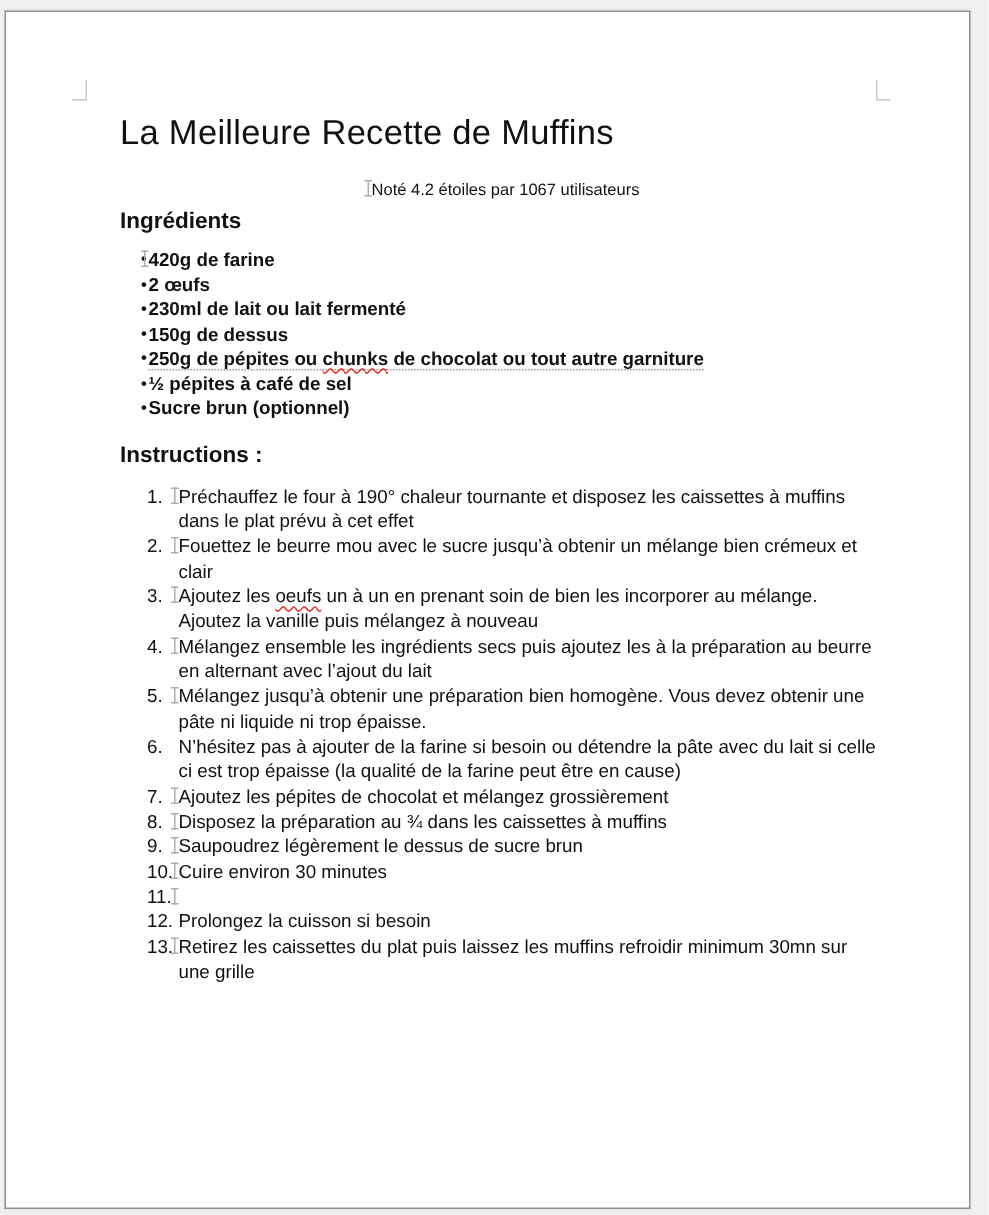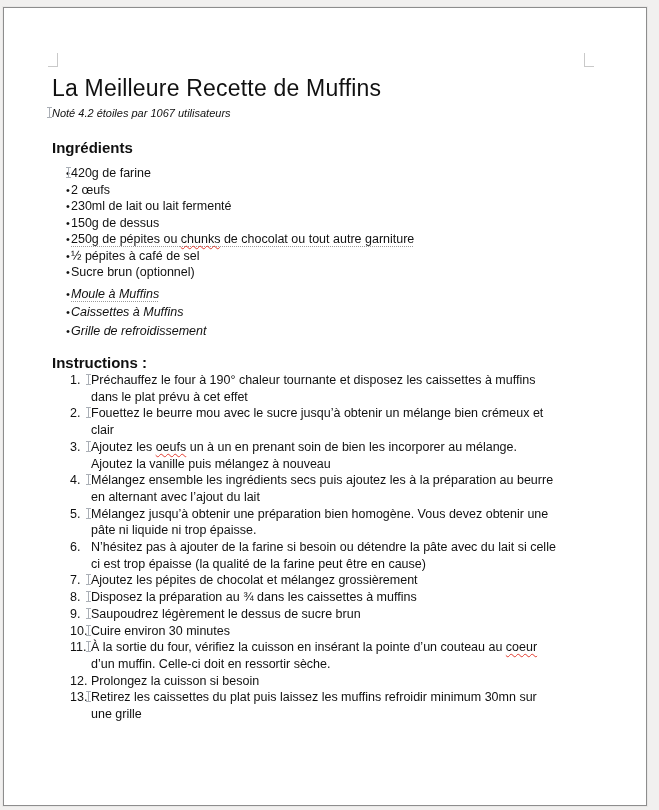--- a/index.html
+++ b/index.html
@@ -18,64 +18,64 @@
     border: 1px solid #8d8d8d;
     box-shadow: 0 0 0 1px rgba(0,0,0,0.03);
   }
   
   .crop { position: absolute; width: 10px; height: 14px; }
   .crop-tl { left: 44px; top: 45px; border-right: 1px solid #c9c9c9; border-bottom: 1px solid #c9c9c9; }
   .crop-tr { left: 580px; top: 45px; border-left: 1px solid #c9c9c9; border-bottom: 1px solid #c9c9c9; }
 
   .doc {
     position: absolute;
-    left: 48px; top: 0;
+    left: 76px; top: 0;
     width: 514px;
   }
   h1.title {
     margin-top: 66px;
     font-size: 23px;
     font-weight: 400;
     line-height: 28px;
     letter-spacing: 0.2px;
   }
   .subtitle {
-    margin-top: 4px;
+    margin-top: 18px;
     font-size: 11px;
-    font-style: italic;
     line-height: 15px;
+    text-align: center;
   }
   h2.sec {
     font-size: 15px;
     font-weight: 700;
     line-height: 18px;
   }
-  .sec-ingredients { margin-top: 18px; }
+  .sec-ingredients { margin-top: 4px; }
   .sec-materiel   { margin-top: 6px; }
   .sec-instructions { margin-top: 14px; }
 
-  ul.blist { list-style: none; }
+  ul.blist { list-style: none; font-weight: bold; }
   ul.blist li {
     position: relative;
     padding-left: 19px;
     line-height: 16.5px;
     font-size: 12.5px;
   }
   ul.blist li::before {
     content: "\2022";
     position: absolute;
     left: 14px;
     font-size: 11px;
   }
   ul.ingredients { margin-top: 8px; }
   ul.materiel { margin-top: 4px; }
   ul.materiel li { font-style: italic; line-height: 18.5px; }
 
   ol.nlist {
-    margin-top: 0;
+    margin-top: 10px;
     list-style: none;
     counter-reset: step;
     width: 509px;
   }
   ol.nlist li {
     position: relative;
     counter-increment: step;
     padding-left: 39px;
     font-size: 12.5px;
     line-height: 16.7px;
@@ -140,36 +140,31 @@
     <ul class="blist ingredients">
         <li><span class="bkm"></span><span><span>420g de farine</span></span></li>
         <li><span><span>2 œufs</span></span></li>
         <li><span><span>230ml de lait ou lait fermenté</span></span></li>
         <li><span><span>150g de dessus</span></span></li>
         <li><span class="dotted"><span>250g de pépites ou </span><span class="wavy">chunks</span><span> de chocolat ou tout autre garniture</span></span></li>
         <li><span><span>½ pépites à café de sel</span></span></li>
         <li><span><span>Sucre brun (optionnel)</span></span></li>
       </ul>
 
-    <ul class="blist materiel">
-        <li><span class="dotted"><span>Moule à Muffins</span></span></li>
-        <li><span><span>Caissettes à Muffins</span></span></li>
-        <li><span><span>Grille de refroidissement</span></span></li>
-      </ul>
 
     <h2 class="sec sec-instructions">Instructions :</h2>
     <ol class="nlist">
         <li><span class="bkm"></span><span><span>Préchauffez le four à 190° chaleur tournante et disposez les caissettes à muffins dans le plat prévu à cet effet</span></span></li>
         <li><span class="bkm"></span><span><span>Fouettez le beurre mou avec le sucre jusqu’à obtenir un mélange bien crémeux et clair</span></span></li>
         <li><span class="bkm"></span><span><span>Ajoutez les </span><span class="wavy">oeufs</span><span> un à un en prenant soin de bien les incorporer au mélange. Ajoutez la vanille puis mélangez à nouveau</span></span></li>
         <li><span class="bkm"></span><span><span>Mélangez ensemble les ingrédients secs puis ajoutez les à la préparation au beurre en alternant avec l’ajout du lait</span></span></li>
         <li><span class="bkm"></span><span><span>Mélangez jusqu’à obtenir une préparation bien homogène. Vous devez obtenir une pâte ni liquide ni trop épaisse.</span></span></li>
         <li><span><span>N’hésitez pas à ajouter de la farine si besoin ou détendre la pâte avec du lait si celle ci est trop épaisse (la qualité de la farine peut être en cause)</span></span></li>
         <li><span class="bkm"></span><span><span>Ajoutez les pépites de chocolat et mélangez grossièrement</span></span></li>
         <li><span class="bkm"></span><span><span>Disposez la préparation au ¾ dans les caissettes à muffins</span></span></li>
         <li><span class="bkm"></span><span><span>Saupoudrez légèrement le dessus de sucre brun</span></span></li>
         <li><span class="bkm"></span><span><span>Cuire environ 30 minutes</span></span></li>
-        <li><span class="bkm"></span><span><span>À la sortie du four, vérifiez la cuisson en insérant la pointe d’un couteau au </span><span class="wavy">coeur</span><span> d’un muffin. Celle-ci doit en ressortir sèche.</span></span></li>
+        <li><span class="bkm"></span></li>
         <li><span><span>Prolongez la cuisson si besoin</span></span></li>
         <li><span class="bkm"></span><span><span>Retirez les caissettes du plat puis laissez les muffins refroidir minimum 30mn sur une grille</span></span></li>
       </ol>
   </div>
 </div>
 
 </body></html>

